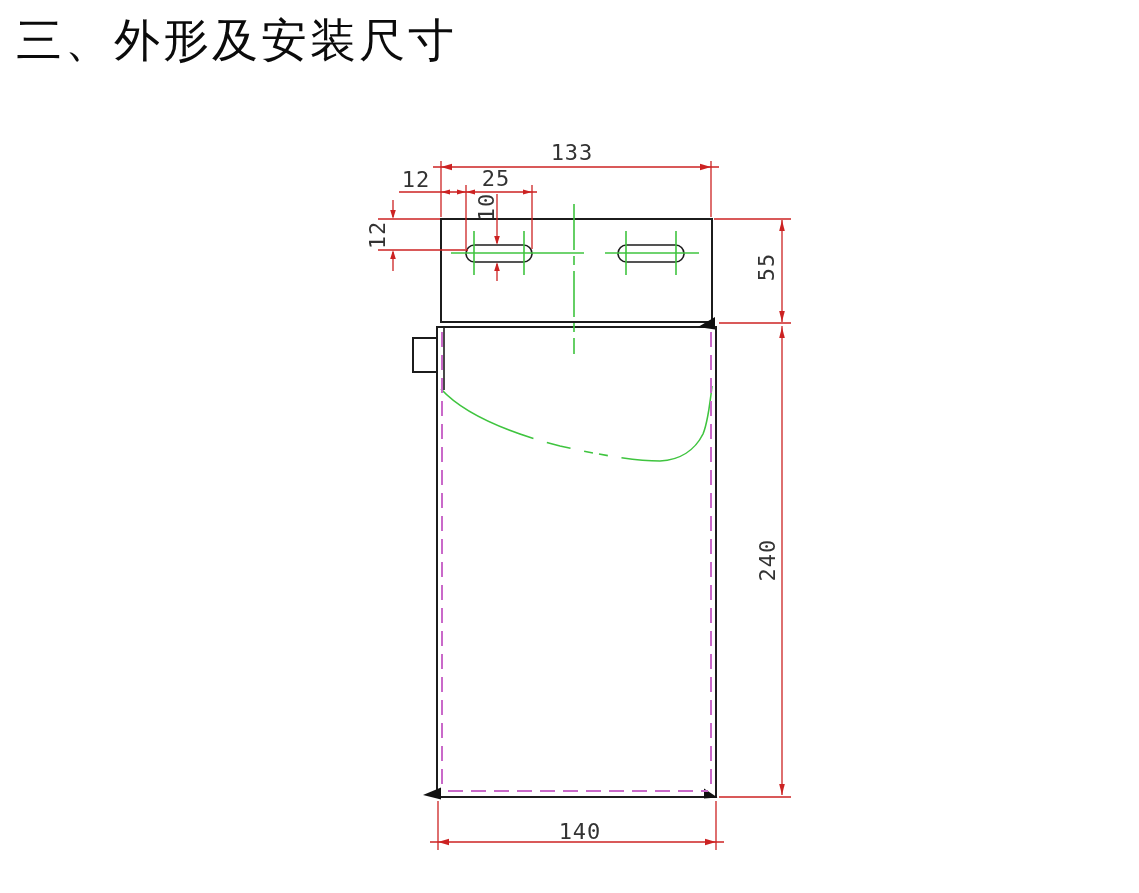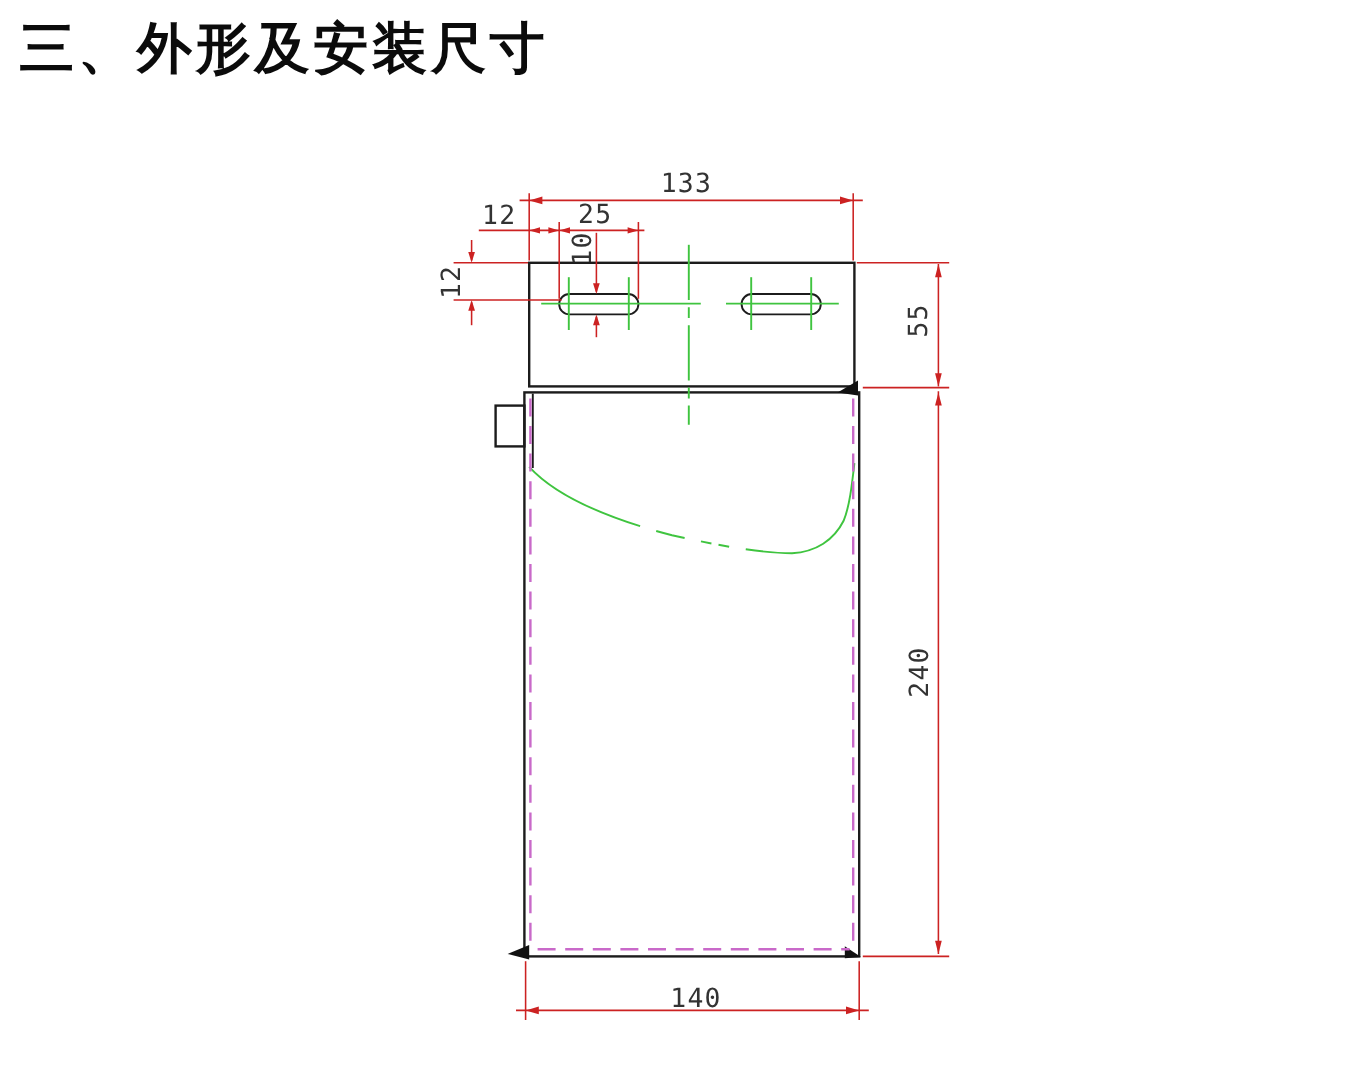--- a/index.html
+++ b/index.html
@@ -1,19 +1,19 @@
 <!DOCTYPE html>
 <html><head>
 <meta charset="utf-8">
 <style>
   html,body{margin:0;padding:0;background:#ffffff;}
   .page{position:relative;width:1139px;height:893px;background:#ffffff;overflow:hidden;
         font-family:"Liberation Sans","DejaVu Sans",sans-serif;}
   .section-title{position:absolute;left:16px;top:10px;margin:0;
-        font-size:46px;font-weight:bold;color:#0b0b0b;letter-spacing:3px;
+        font-size:46px;font-weight:normal;color:#0b0b0b;letter-spacing:3px;
         font-family:"Liberation Sans","DejaVu Sans",sans-serif;}
   svg{position:absolute;left:0;top:0;}
   
   .outline{stroke:#1c1c1c;stroke-width:2;fill:none;}
   .outline-thin{stroke:#1c1c1c;stroke-width:1.6;fill:none;}
   .wedge{fill:#111111;stroke:none;}
   .dim{stroke:#cc2222;stroke-width:1.3;fill:none;}
   .dim-arrow{fill:#cc2222;stroke:none;}
   .dim-text{fill:#333333;font-family:"DejaVu Sans Mono","Liberation Mono",monospace;
         font-size:22px;letter-spacing:1px;}

